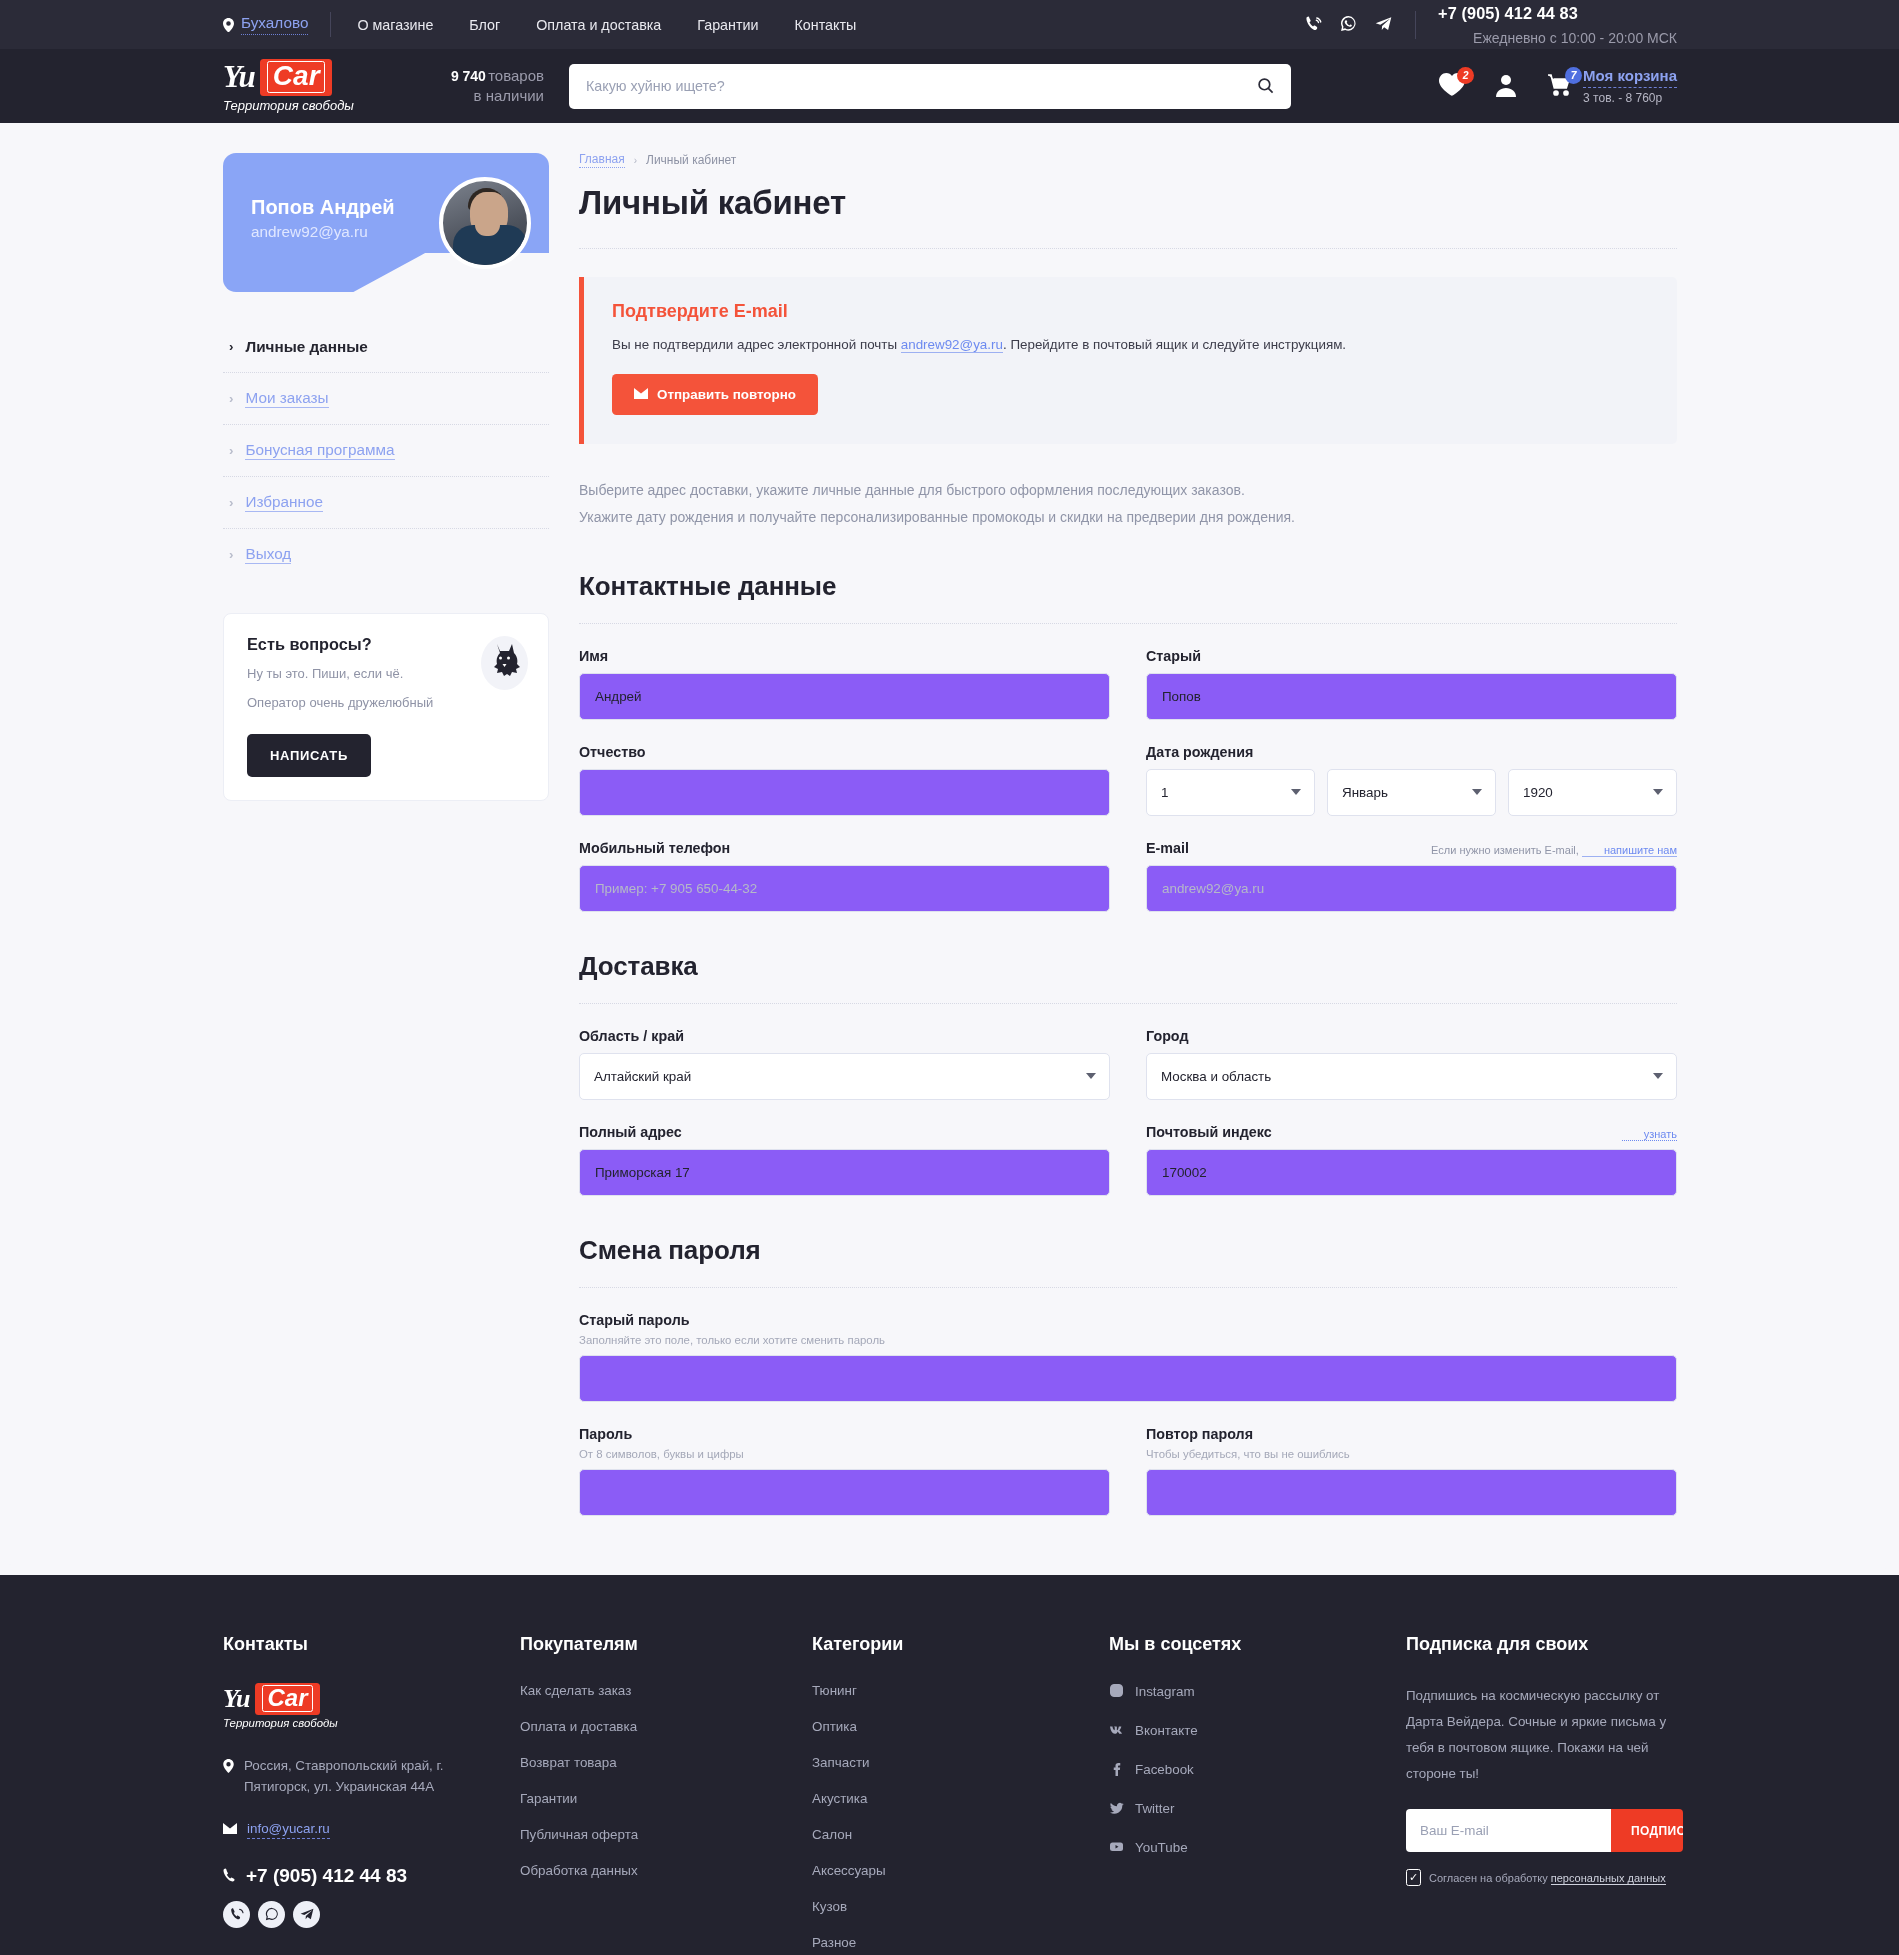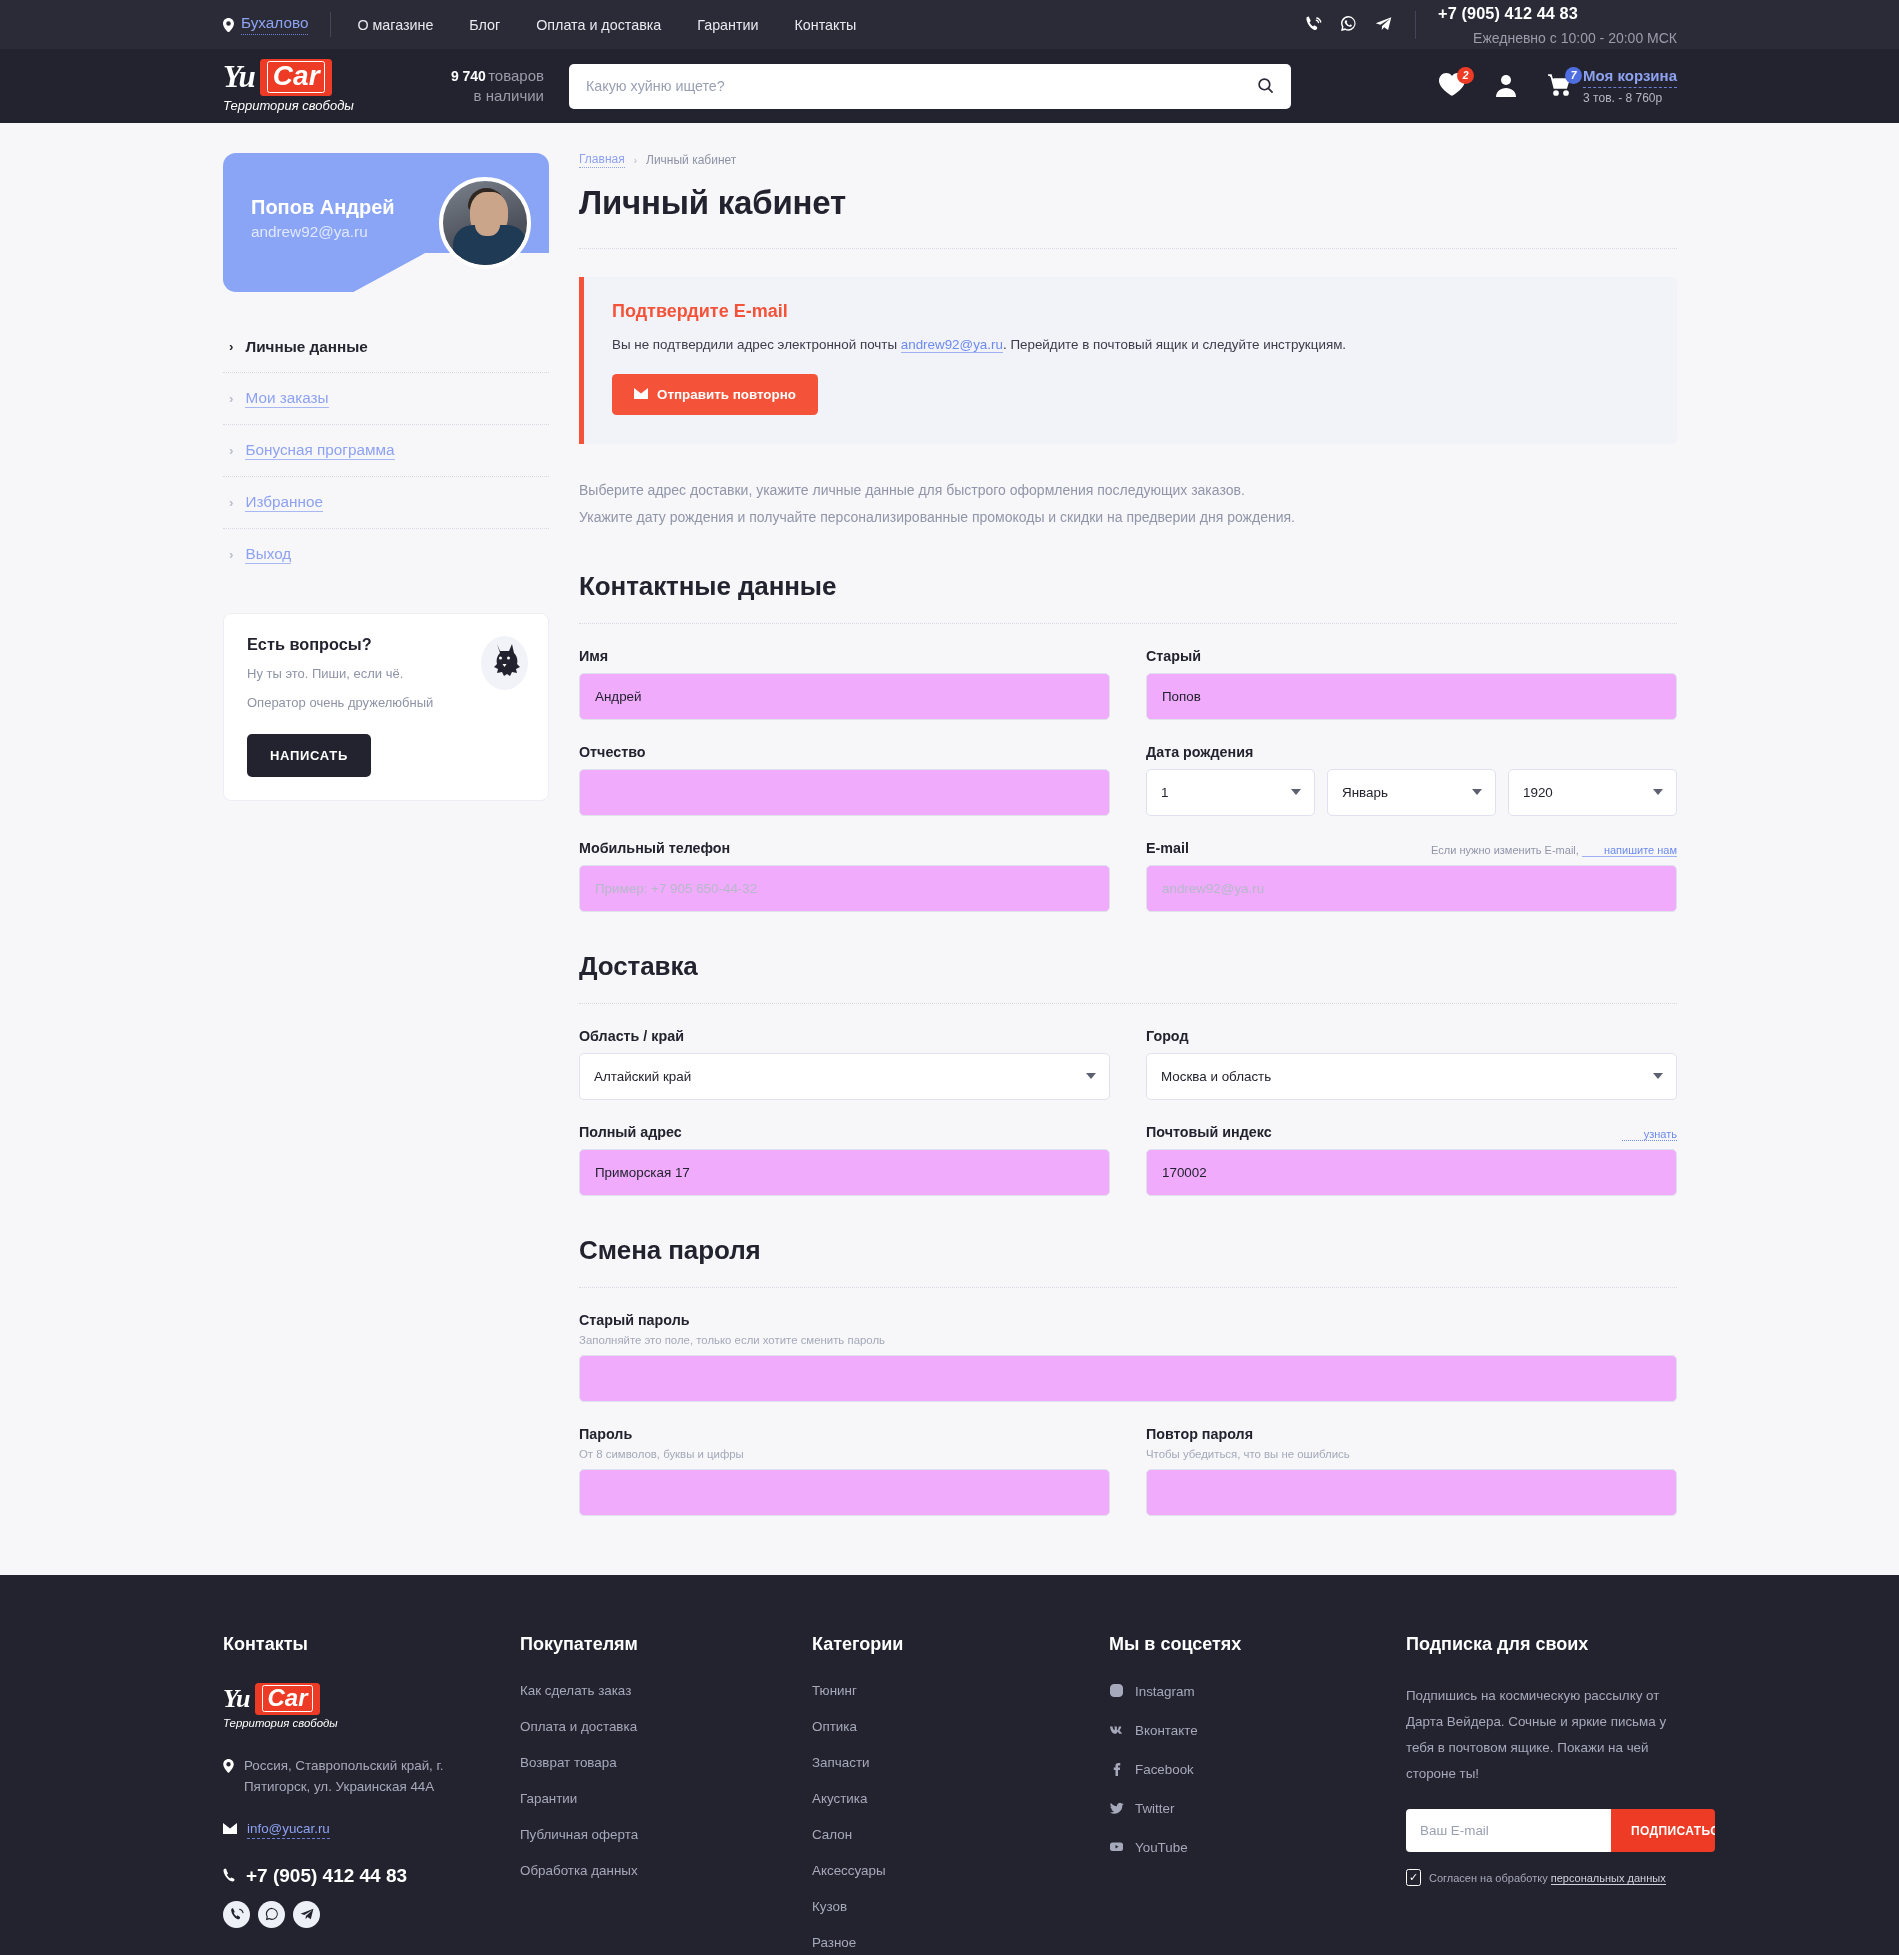--- a/index.html
+++ b/index.html
@@ -247,21 +247,21 @@
   .fcol { flex: 1; min-width: 0; }
   .flabel-row { display: flex; align-items: flex-end; justify-content: space-between; }
   .flabel { font-size: 14.3px; color: #23232f; font-weight: bold; }
   .fhint-right { font-size: 11px; color: #9095a8; }
   .fhint-right a { color: #6d8af0; border-bottom: 1px solid #9db0f2; padding-left: 22px; }
   .fhint-right a.dotted { border-bottom: 1px dotted #6d8af0; }
   .fsub { font-size: 11.4px; color: #a4a8b8; margin-top: 6px; }
   .finput {
     margin-top: 9px;
     width: 100%; height: 47px;
-    background: #f0abfc;
+    background: #8b5cf6;
     border: 1px solid #dfe2ee;
     border-radius: 5px;
     padding: 0 15px;
     font-size: 13.4px; color: #23232f;
     font-family: "Liberation Sans", sans-serif;
     outline: none;
   }
   .finput::placeholder { color: #b5b9c8; }
   .dob { display: flex; gap: 12px; margin-top: 9px; }
   .sel {
@@ -304,21 +304,21 @@
   .f-mail a { color: #8da2f0; font-size: 13.4px; border-bottom: 1px dashed #6d7fd4; padding-bottom: 2px; }
   .f-phone { display: flex; align-items: center; gap: 10px; color: #fff; font-size: 19px; font-weight: bold; }
   .f-phone svg { width: 13px; height: 14px; fill: #fff; }
   .f-socbtns { display: flex; gap: 8px; margin-top: 14px; }
   .f-socbtns span {
     width: 27px; height: 27px; border-radius: 50%; background: #eef0f7;
     display: flex; align-items: center; justify-content: center;
   }
   .f-socbtns svg { width: 14px; height: 14px; fill: #23232f; }
   .sub-text { color: #a6a9bb; font-size: 13.4px; line-height: 1.95; max-width: 277px; }
-  .sub-form { display: flex; margin-top: 22px; width: 309px; border-radius: 4px; overflow: hidden; }
+  .sub-form { display: flex; margin-top: 22px; width: 277px; border-radius: 4px; overflow: hidden; }
   .sub-form input {
     flex: 1; border: 0; outline: 0; background: #fff;
     height: 43px; padding: 0 14px; font-size: 13.4px;
     font-family: "Liberation Sans", sans-serif; color: #23232f;
   }
   .sub-form input::placeholder { color: #9aa0b4; }
   .sub-form button {
     background: #ee3b25; color: #fff; border: 0;
     padding: 0 20px; font-size: 12px; font-weight: bold; letter-spacing: 0.4px;
     font-family: "Liberation Sans", sans-serif; cursor: pointer;

